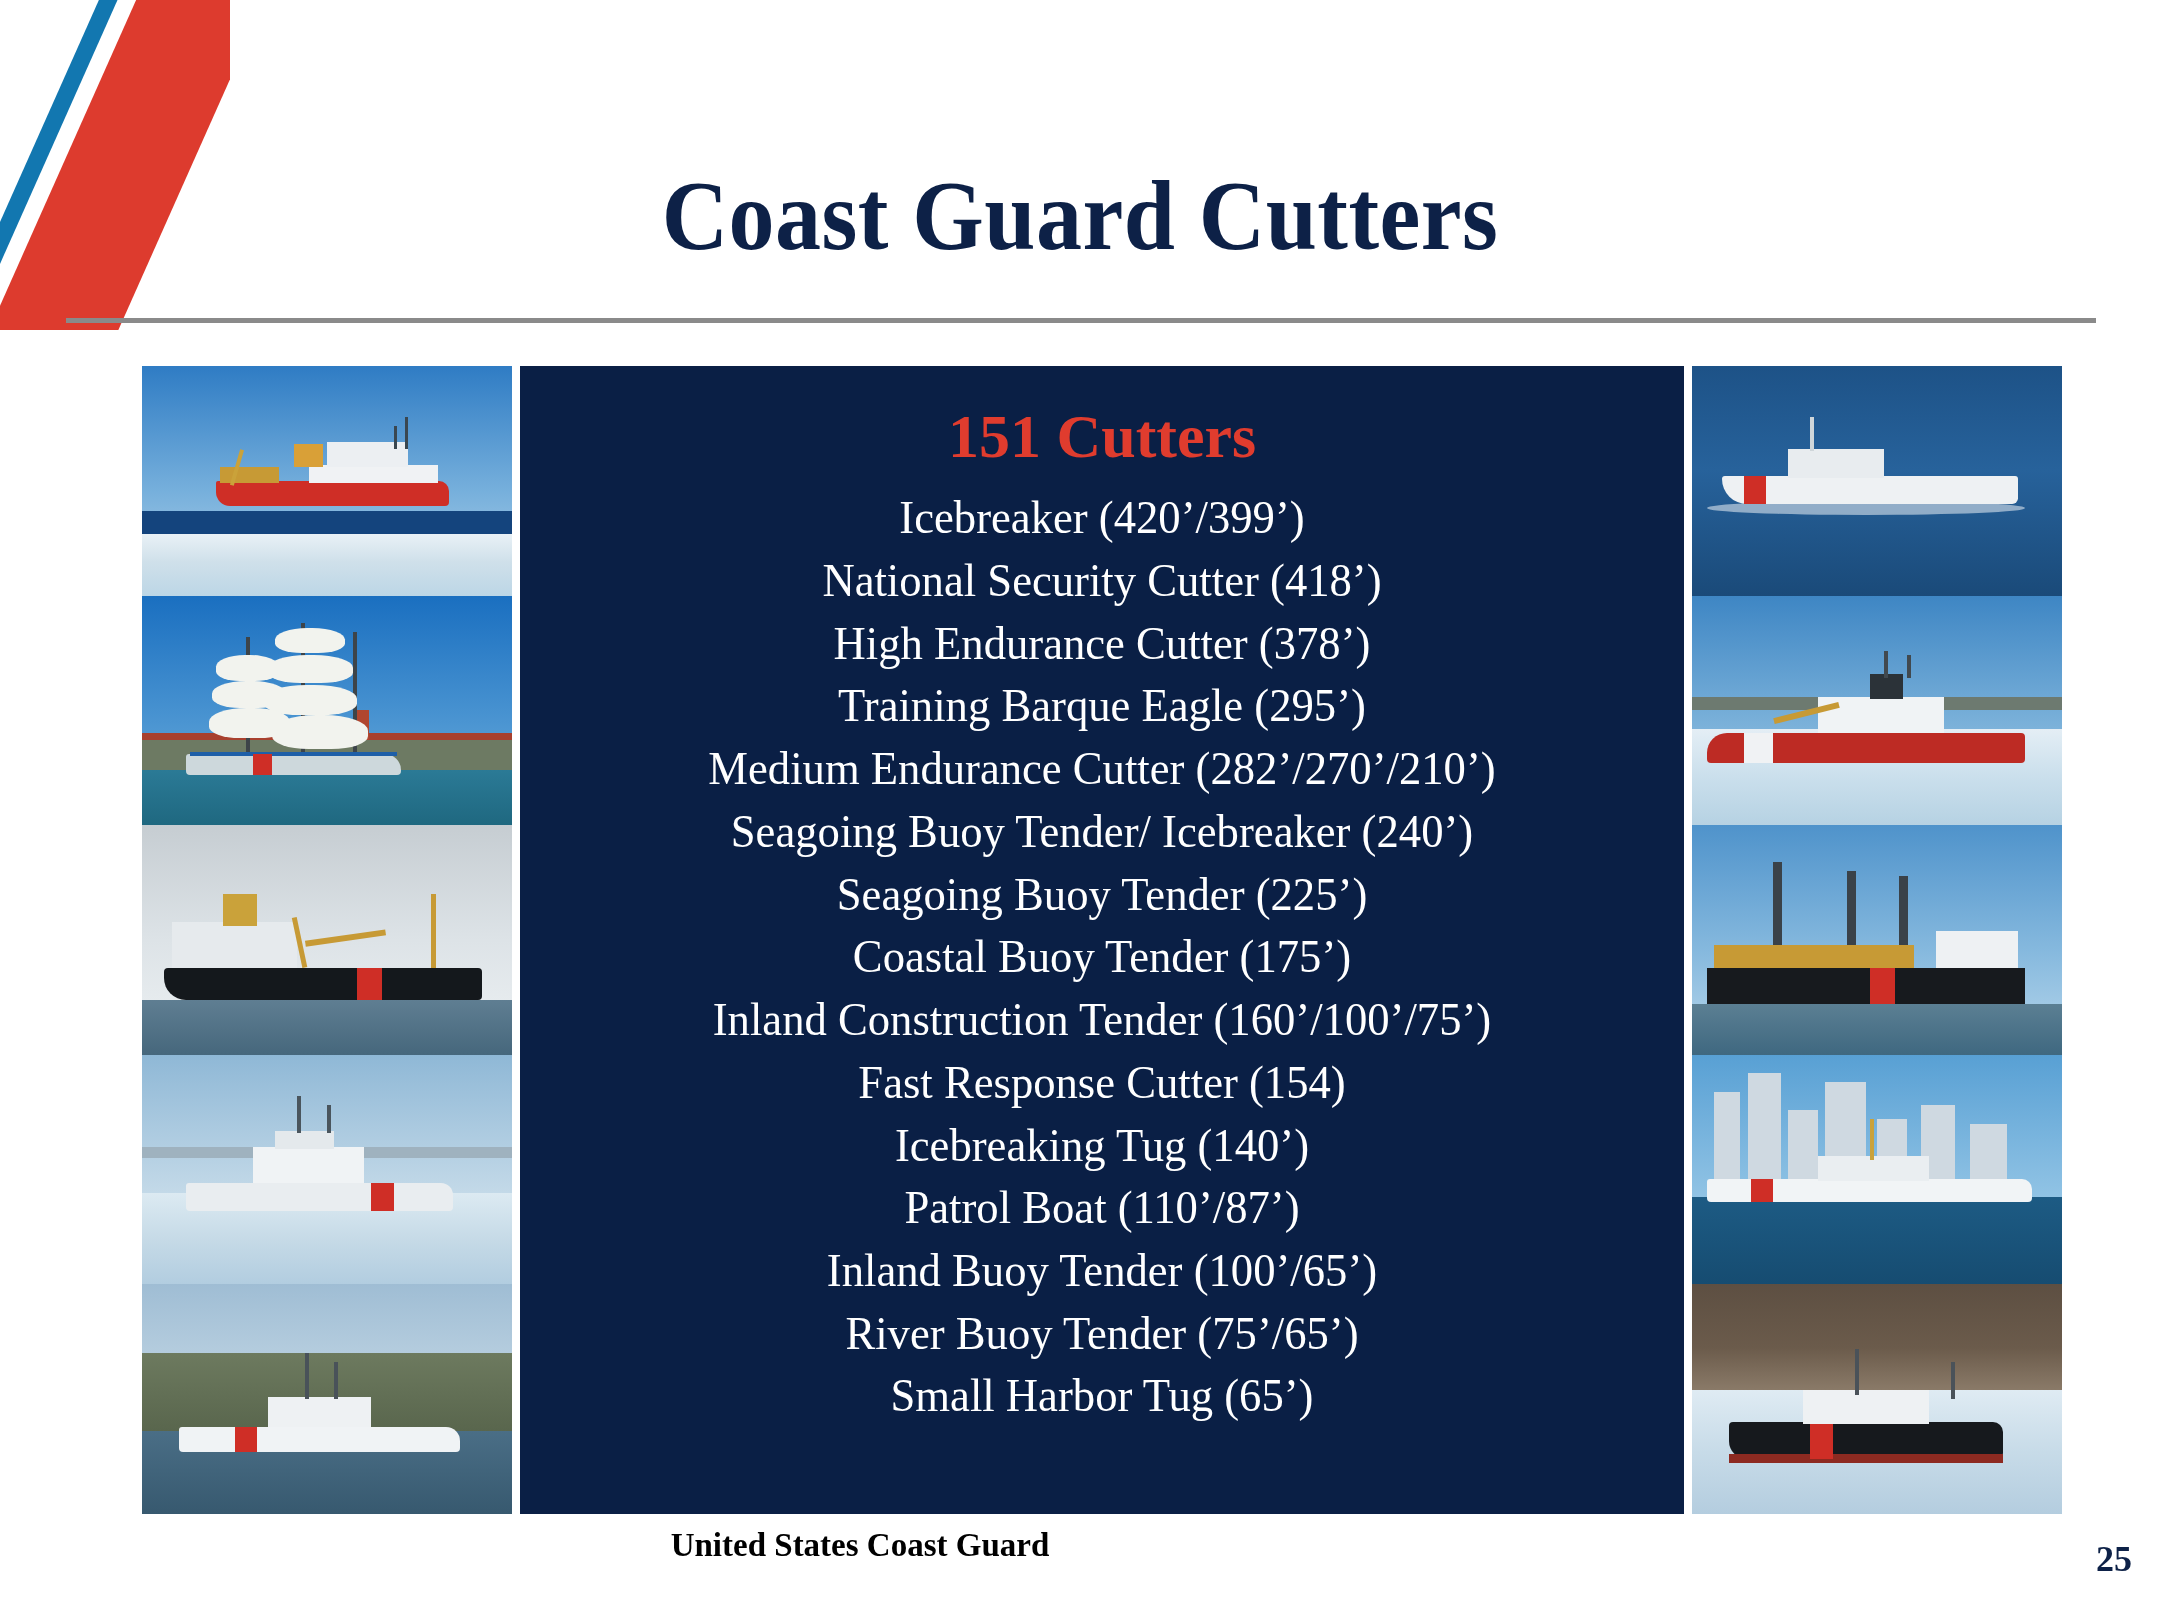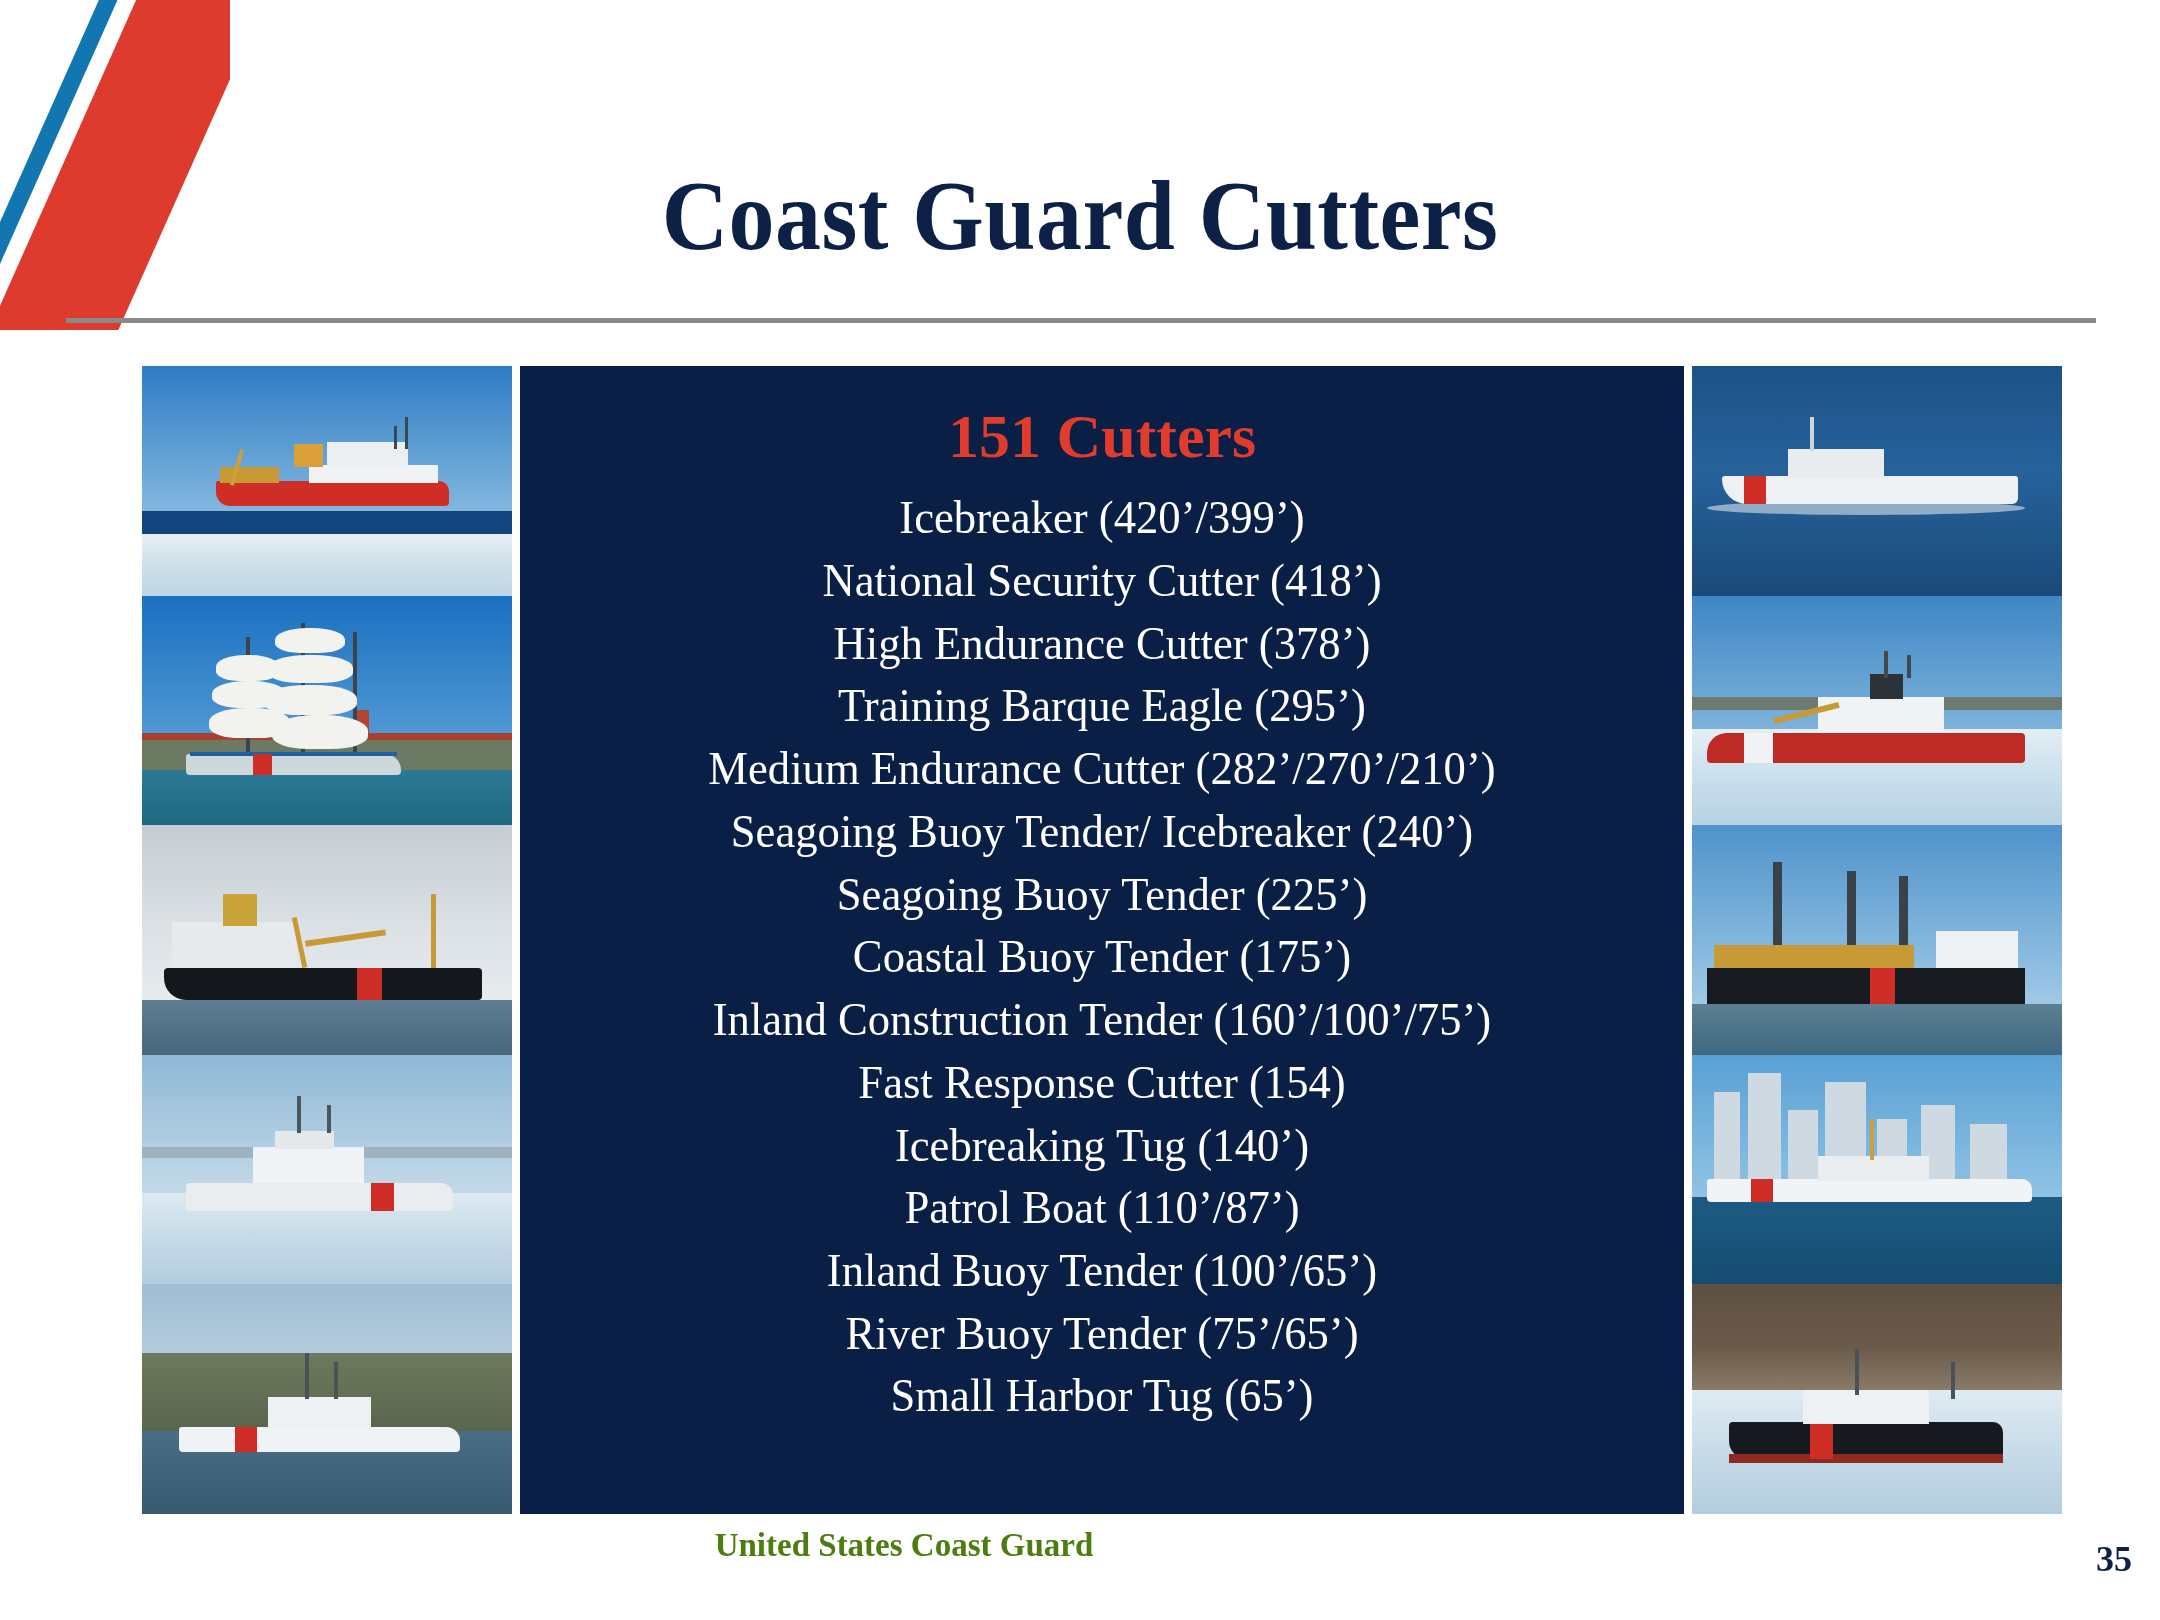--- a/index.html
+++ b/index.html
@@ -133,22 +133,21 @@
     transform: scaleX(0.95);
   }
 
   
   .footer {
     position: absolute;
     left: 0;
     top: 1524px;
     width: 1720px;
     text-align: center;
-    color: #4d7c0f;
-    margin-left: 44px;
+    color: #000000;
   }
   .footer-line1 {
     font-size: 33px;
     font-weight: bold;
     line-height: 1.28;
     font-family: "Liberation Serif", "DejaVu Serif", serif;
   }
   .footer-line2 {
     font-size: 33px;
     line-height: 1.3;
@@ -445,13 +444,13 @@
     </div>
 
   </div>
 
 </div>
 
 <div class="footer">
   <div class="footer-line1">United States Coast Guard</div>
 </div>
 
-<div class="page-number">35</div>
+<div class="page-number">25</div>
 
 </body></html>

